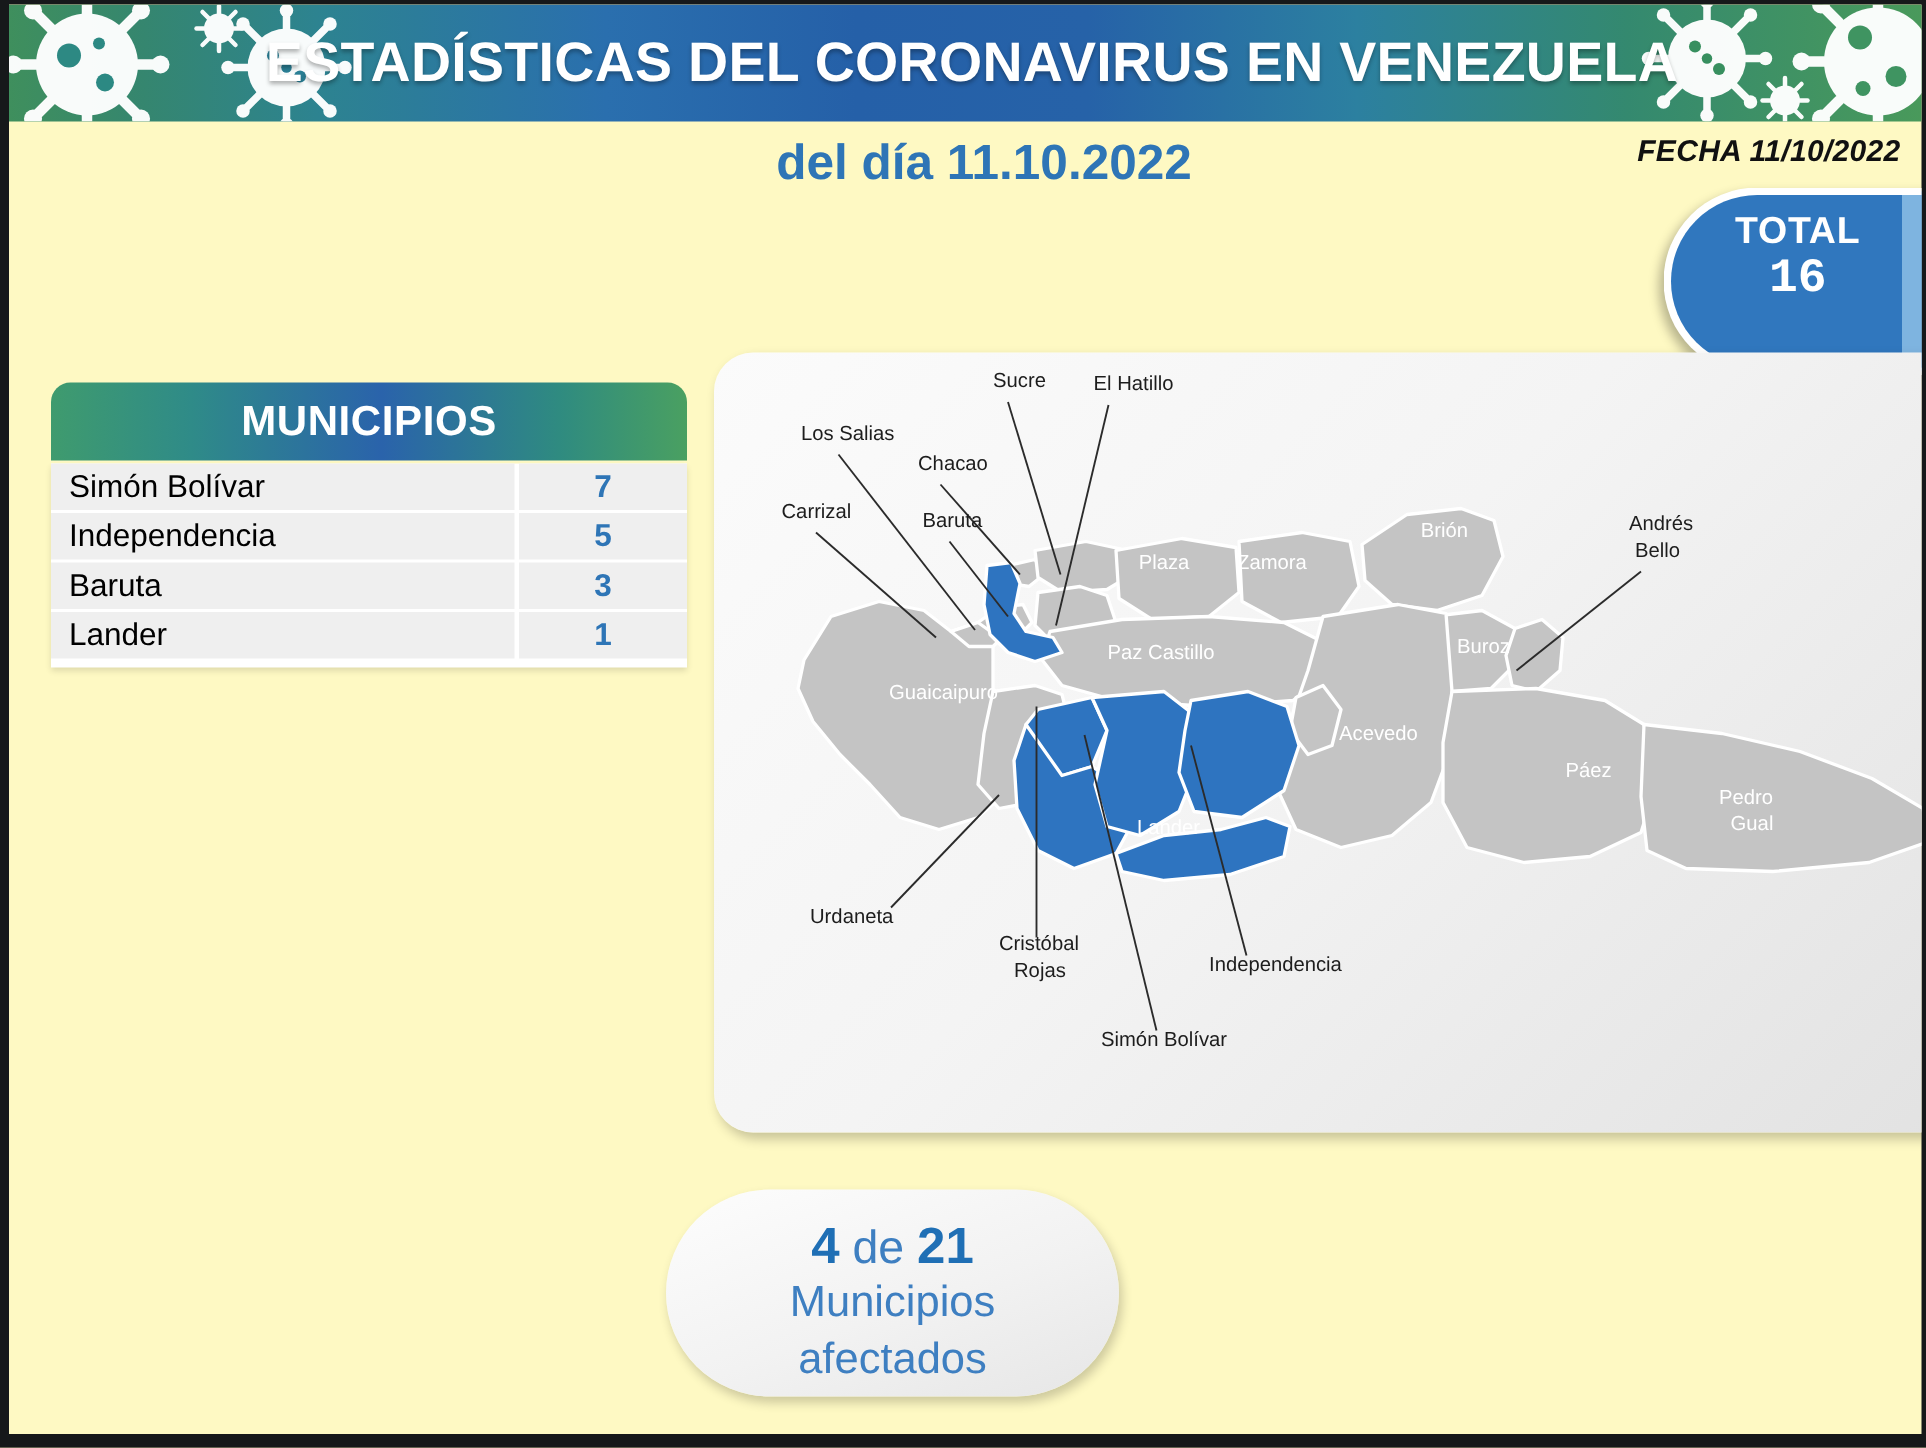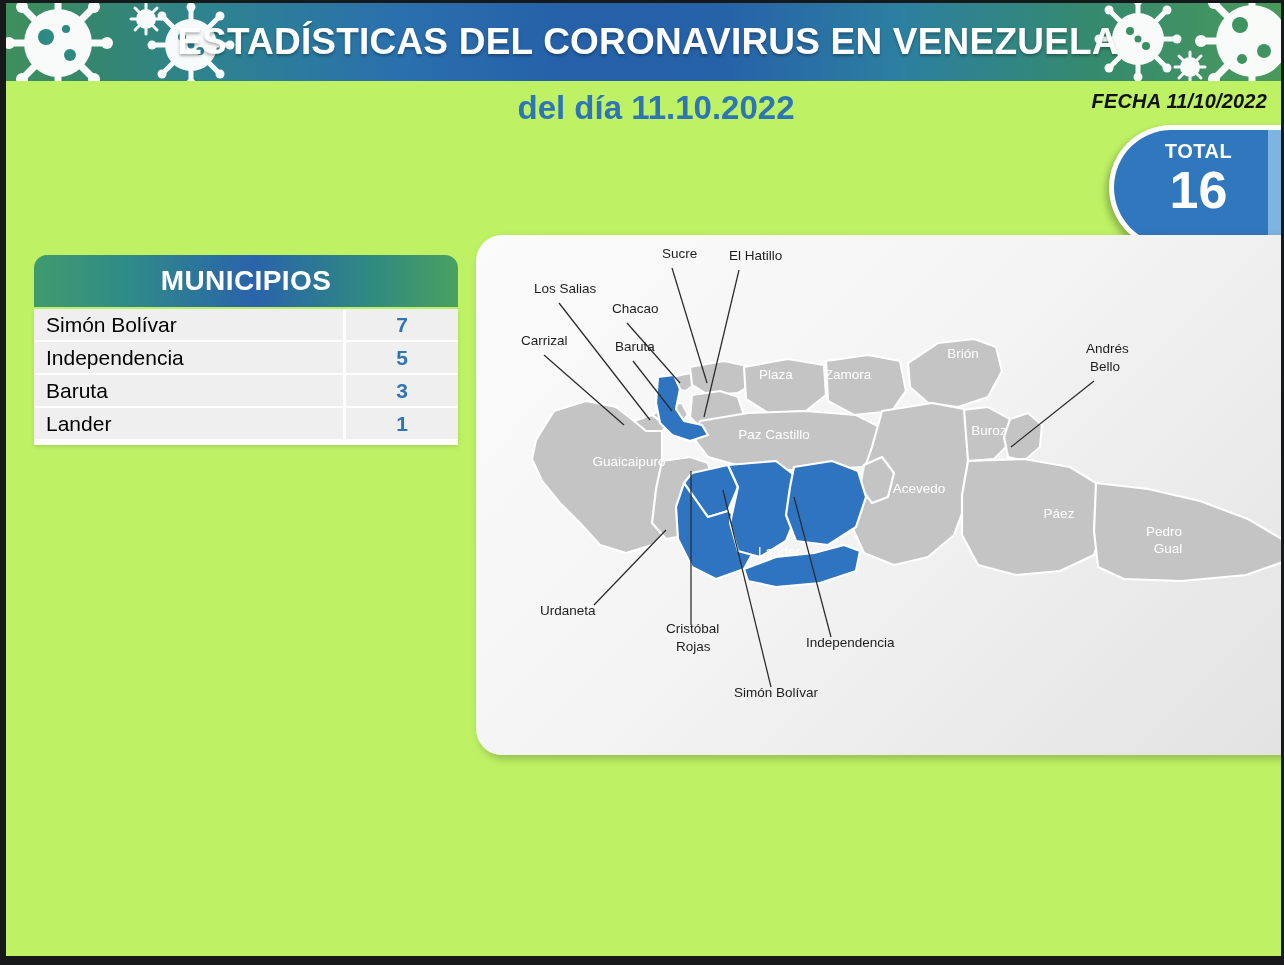--- a/index.html
+++ b/index.html
@@ -3,21 +3,21 @@
 <meta charset="utf-8">
 <style>
   html, body {
     margin: 0; padding: 0;
     background: #1b1b1b;
     font-family: "Liberation Sans", sans-serif;
   }
   #slide {
     position: relative;
     width: 1284px; height: 965px;
-    background: #bef264;
+    background: #fef9c3;
     overflow: hidden;
     box-sizing: border-box;
     border-left: 6px solid #16181a;
     border-top: 3px solid #16181a;
     border-bottom: 9px solid #16181a;
     border-right: 3px solid #16181a;
   }
 
   
   #banner {
@@ -62,22 +62,22 @@
     width: 200px; height: 125px;
     background: #3077be;
     border-radius: 64px 0 0 64px;
     border: 5px solid #ffffff;
     border-right: none;
     box-shadow: -3px 4px 7px rgba(0,0,0,.28);
     box-sizing: border-box;
     color: #fff; text-align: center;
     padding-right: 26px;
   }
-  #total-badge .t-lab { font-size: 20px; font-weight: bold; margin-top: 10px; letter-spacing:.5px;}
-  #total-badge .t-val { font-size: 52px; font-weight: bold; line-height: 1.05; }
+  #total-badge .t-lab { font-size: 25px; font-weight: bold; margin-top: 10px; letter-spacing:.5px;}
+  #total-badge .t-val { font-size: 32px; font-weight: bold; line-height: 1.05; font-family: Liberation Mono, monospace; }
   #total-strip {
     position: absolute; left: 1262px; top: 127px;
     width: 17px; height: 115px;
     background: #7eb4e0;
   }
 
   
   #tbl {
     position: absolute; left: 28px; top: 252px; width: 424px;
   }
@@ -375,14 +375,23 @@
           <text x="614" y="136" class="mlabel-out">Bello</text>
           <text x="64" y="380" class="mlabel-out">Urdaneta</text>
           <text x="190" y="398" class="mlabel-out">Cristóbal</text>
           <text x="200" y="416" class="mlabel-out">Rojas</text>
           <text x="258" y="462" class="mlabel-out">Simón Bolívar</text>
           <text x="330" y="412" class="mlabel-out">Independencia</text>
         </g>
     </svg>
   </div>
 
+  <div id="pill">
+    <div class="line1">
+      <b>4</b>
+      <span>de</span>
+      <b>21</b>
+    </div>
+    <div class="line2">Municipios</div>
+    <div class="line2">afectados</div>
+  </div>
 
 </div>
 
 </body></html>

